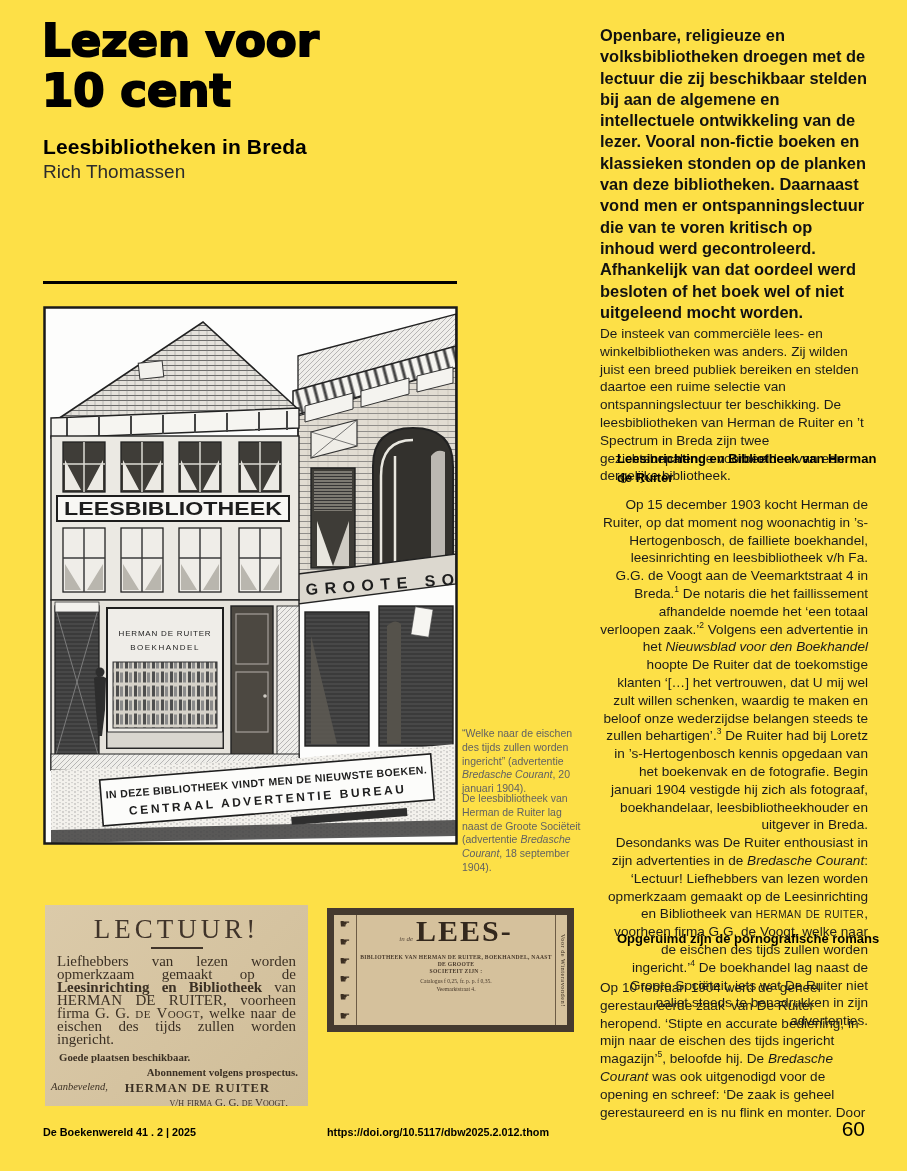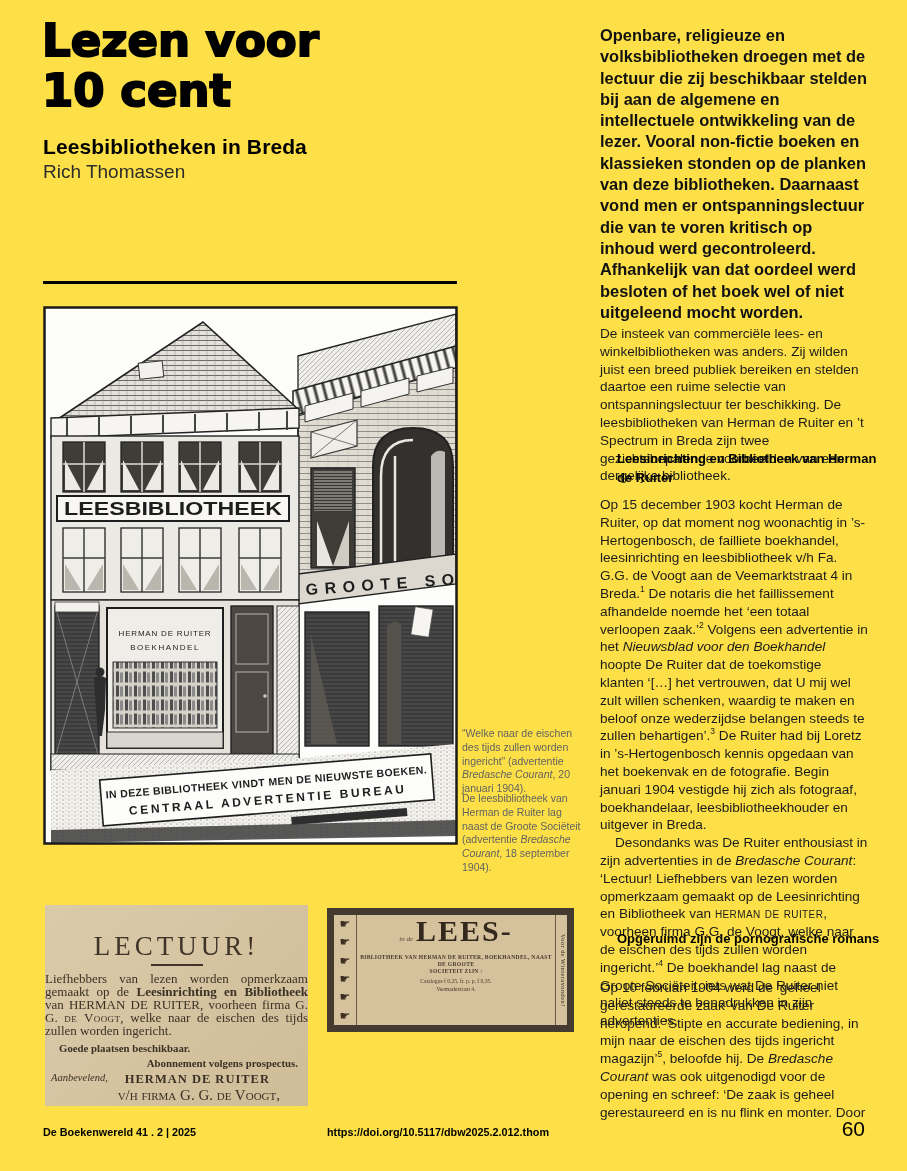--- a/index.html
+++ b/index.html
@@ -22,41 +22,41 @@
   .cap1{top:304px;} .cap2{top:727px;} .cap3{top:792px;}
   .caption i{font-style:italic;}
 
   
   .rightcol{position:absolute;left:600px;width:268px;}
   .intro{top:25px;font-size:16.4px;line-height:21.3px;font-weight:bold;color:#111;}
   .para{font-size:13.6px;line-height:17.8px;color:#1b1b1b;}
   .p1{top:301px;margin-top:24px;}
   .h2a{top:450px;} .h2b{top:930px;}
   .sec-heading{font-size:13px;line-height:18.6px;font-weight:bold;padding-left:17px;color:#000;}
-  .p2{top:496px;}
+  .p2{top:496px;text-align:right;}
   .p3{top:979px;}
   .indent{text-indent:15px;}
   .para i{font-style:italic;}
   .sc{font-variant:small-caps;letter-spacing:0.4px;}
   sup{font-size:8.5px;line-height:0;vertical-align:super;}
 
   
   .ad1{position:absolute;left:45px;top:905px;width:263px;height:201px;
        background:linear-gradient(135deg,#dbcaa9 0%,#d5c3a0 55%,#cfbd98 100%);
        font-family:"Liberation Serif", serif;color:#3b3024;overflow:hidden;}
-  .ad1-title{margin-top:26px;text-align:center;font-size:27px;letter-spacing:4px;font-weight:400;color:#40342a;}
+  .ad1-title{margin-top:9px;text-align:center;font-size:27px;letter-spacing:4px;font-weight:400;color:#40342a;}
   .ad1-underline{width:52px;height:2px;background:#40342a;margin:2px auto 6px auto;}
-  .ad1-body{margin:0 0;font-size:13px;line-height:13px;text-align:justify;}
+  .ad1-body{margin:0 12px;font-size:15px;line-height:13px;text-align:justify;}
   .ad1-line{font-size:10.8px;line-height:13.5px;}
   .ad1-goede{margin:5px 0 0 14px;font-weight:bold;}
   .ad1-abon{margin:1px 10px 0 0;text-align:right;font-weight:bold;}
   .ad1-row{display:flex;justify-content:space-between;margin:2px 10px 0 6px;}
   .ad1-aanb{font-style:italic;font-size:10.5px;}
   .ad1-name{font-weight:bold;font-size:12.5px;letter-spacing:1px;margin-right:28px;}
-  .ad1-firma{text-align:right;margin-right:28px;font-size:15px;font-variant:small-caps;}
+  .ad1-firma{text-align:right;margin-right:20px;font-size:11px;font-variant:small-caps;}
   .ad1-boek{text-align:center;font-style:italic;font-size:11.5px;margin-top:1px;}
   .ad1-adres{text-align:center;font-weight:bold;font-size:11.5px;letter-spacing:0.5px;margin-top:2px;}
 
   
   .ad2{position:absolute;left:327px;top:908px;width:247px;height:124px;background:#453a2f;
        font-family:"Liberation Serif", serif;box-sizing:border-box;padding:7px;}
   .ad2-inner{position:relative;width:100%;height:100%;background:#d5c19c;display:flex;overflow:hidden;}
   .ad2-hands{width:22px;border-right:1px solid #6d5c45;display:flex;flex-direction:column;
        justify-content:space-around;align-items:center;font-family:"DejaVu Sans",sans-serif;
        font-size:12px;color:#3c2f22;line-height:1;}

